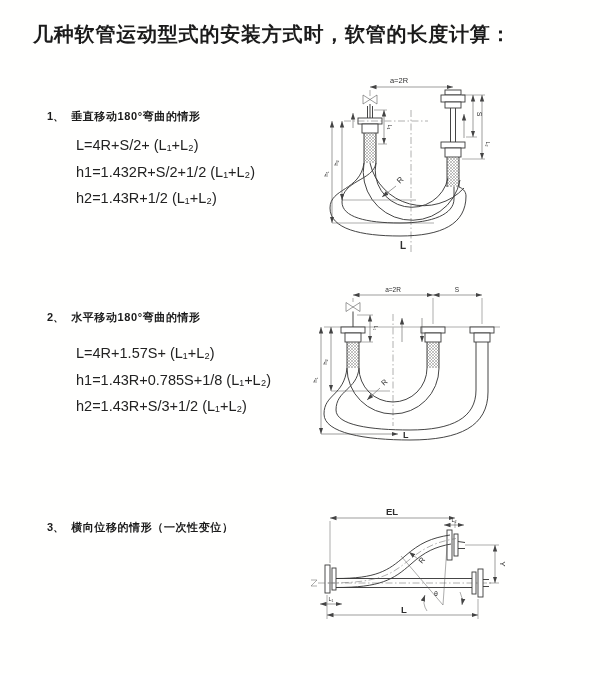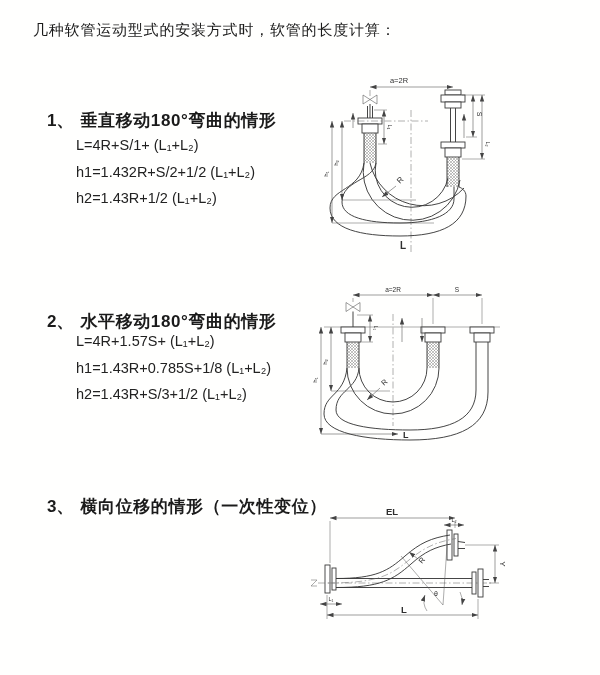--- a/index.html
+++ b/index.html
@@ -1,19 +1,19 @@
 <!DOCTYPE html>
 <html><head>
 <meta charset="utf-8">
 <style>
   html,body{margin:0;padding:0;}
   body{width:600px;height:675px;background:#ffffff;font-family:"Liberation Sans","DejaVu Sans",sans-serif;}
   .sheet{position:relative;width:600px;height:675px;background:#fffffe;overflow:hidden;}
-  .title{position:absolute;left:33px;top:21px;font-size:15px;font-weight:normal;color:#1b1b1b;letter-spacing:.8px;}
-  .sec-h{position:absolute;left:47px;font-size:17px;font-weight:bold;color:#1b1b1b;letter-spacing:.6px;white-space:nowrap;}
+  .title{position:absolute;left:33px;top:21px;font-size:20px;font-weight:bold;color:#1b1b1b;letter-spacing:.8px;}
+  .sec-h{position:absolute;left:47px;font-size:11px;font-weight:bold;color:#1b1b1b;letter-spacing:.6px;white-space:nowrap;}
   .sec-h .num{margin-right:7px;letter-spacing:0;}
   .flist{position:absolute;left:76px;font-size:14.5px;line-height:26.6px;color:#222;white-space:nowrap;}
   .dsvg{position:absolute;}
   svg text{fill:#2f2f2f;}
   .ln{stroke:#5a5a5a;stroke-width:.6;fill:none;}
   .tube{stroke:#3b3b3b;stroke-width:.95;fill:none;}
   .fit{fill:#ffffff;stroke:#3b3b3b;stroke-width:.9;}
   .cl{stroke:#6e6e6e;stroke-width:.55;fill:none;stroke-dasharray:7 2.5 1.5 2.5;}
   .thin{stroke:#5a5a5a;stroke-width:.5;fill:none;}
 </style>
@@ -35,21 +35,21 @@
       </pattern>
     </defs>
   </svg>
 
   <div class="title">几种软管运动型式的安装方式时，软管的长度计算：</div>
 
   <div class="sec-h" style="top:109px">
     <span class="num">1、</span><span>垂直移动180°弯曲的情形</span>
   </div>
   <div class="flist" style="top:132px">
-    <div>L=4R+S/1+ (L₁+L₂)</div>
+    <div>L=4R+S/2+ (L₁+L₂)</div>
     <div>h1=1.432R+S/2+1/2 (L₁+L₂)</div>
     <div>h2=1.43R+1/2 (L₁+L₂)</div>
   </div>
 
   <svg class="dsvg" style="left:316px;top:66px" width="282" height="190" viewBox="0 0 282 190">
 
     <g>
       <line class="ln" x1="54" y1="21" x2="137" y2="21" marker-start="url(#as)" marker-end="url(#ae)"></line>
       <line class="thin" x1="54" y1="24" x2="54" y2="30"></line>
       <line class="thin" x1="137" y1="24" x2="137" y2="27"></line>
@@ -132,21 +132,21 @@
     <g>
       <line class="ln" x1="80" y1="120" x2="66" y2="131" marker-end="url(#ae)"></line>
       <text font-size="8" transform="rotate(-45 84 118)" x="84" y="118">R</text>
     </g>
     <text x="87" y="183" font-size="10" font-weight="bold" text-anchor="middle">L</text>
   </svg>
 
   <div class="sec-h" style="top:310px">
     <span class="num">2、</span><span>水平移动180°弯曲的情形</span>
   </div>
-  <div class="flist" style="top:328px">
+  <div class="flist" style="top:340px">
     <div>L=4R+1.57S+ (L₁+L₂)</div>
     <div>h1=1.43R+0.785S+1/8 (L₁+L₂)</div>
     <div>h2=1.43R+S/3+1/2 (L₁+L₂)</div>
   </div>
 
   <svg class="dsvg" style="left:310px;top:274px" width="288" height="190" viewBox="0 0 288 190">
 
     <g>
       <line class="ln" x1="43" y1="21" x2="123" y2="21" marker-start="url(#as)" marker-end="url(#ae)"></line>
       <text x="83" y="17.5" font-size="6.5" text-anchor="middle">a=2R</text>
@@ -218,21 +218,21 @@
       <path class="tube" d="M37,94 C34,122 14,120 14,140 C14,159 55,166 100,166 C150,166 178,152 178,118 L178,80"></path>
       <path class="tube" d="M49,94 C47,116 26,116 26,136 C26,151 60,156 100,156 C142,156 166,144 166,116 L166,80"></path>
     </g>
 
     <g>
       <line class="ln" x1="70" y1="114" x2="57" y2="126" marker-end="url(#ae)"></line>
       <text font-size="7.5" transform="rotate(-42 74 112)" x="74" y="112">R</text>
     </g>
   </svg>
 
-  <div class="sec-h" style="top:495px">
+  <div class="sec-h" style="top:520px">
     <span class="num">3、</span><span>横向位移的情形（一次性变位）</span>
   </div>
 
   <svg class="dsvg" style="left:298px;top:503px" width="300" height="150" viewBox="0 0 300 150">
 
     <g>
       <line class="ln" x1="32" y1="15" x2="157" y2="15" marker-start="url(#as)" marker-end="url(#ae)"></line>
       <line class="thin" x1="32" y1="18" x2="32" y2="60"></line>
       <line class="thin" x1="157" y1="18" x2="157" y2="25"></line>
       <text x="94" y="12" font-size="9.5" font-weight="bold" text-anchor="middle">EL</text>

